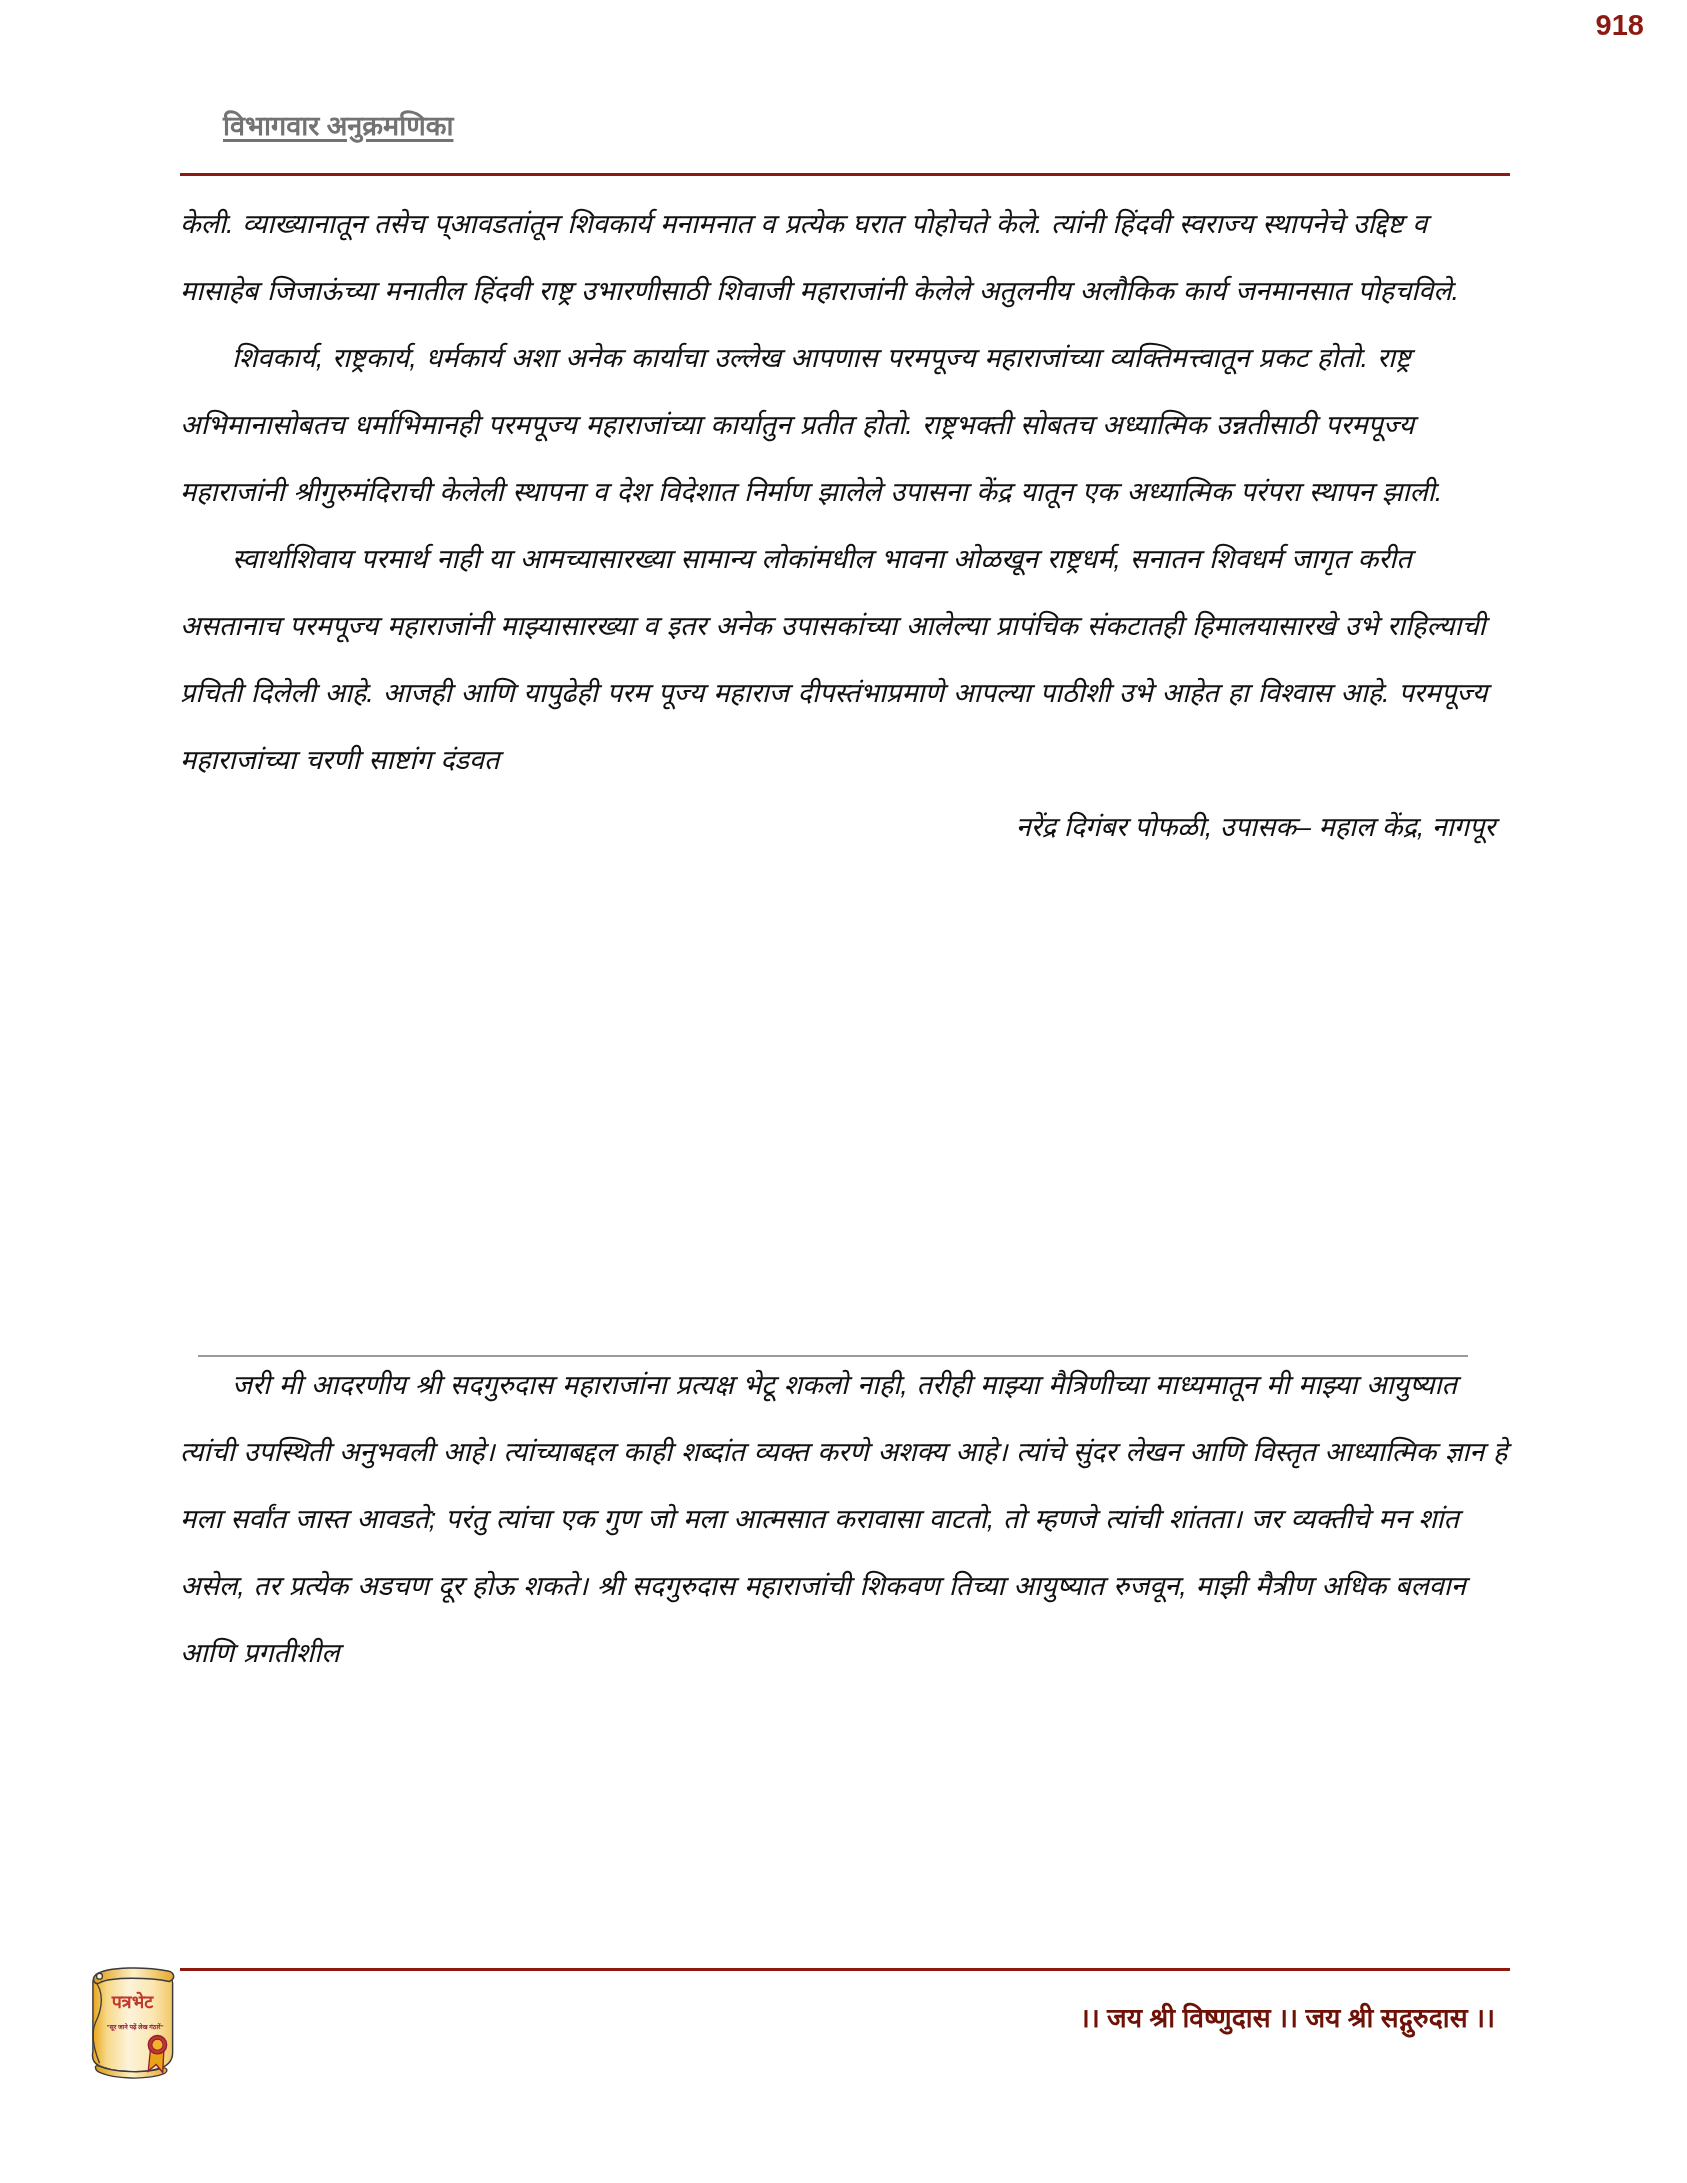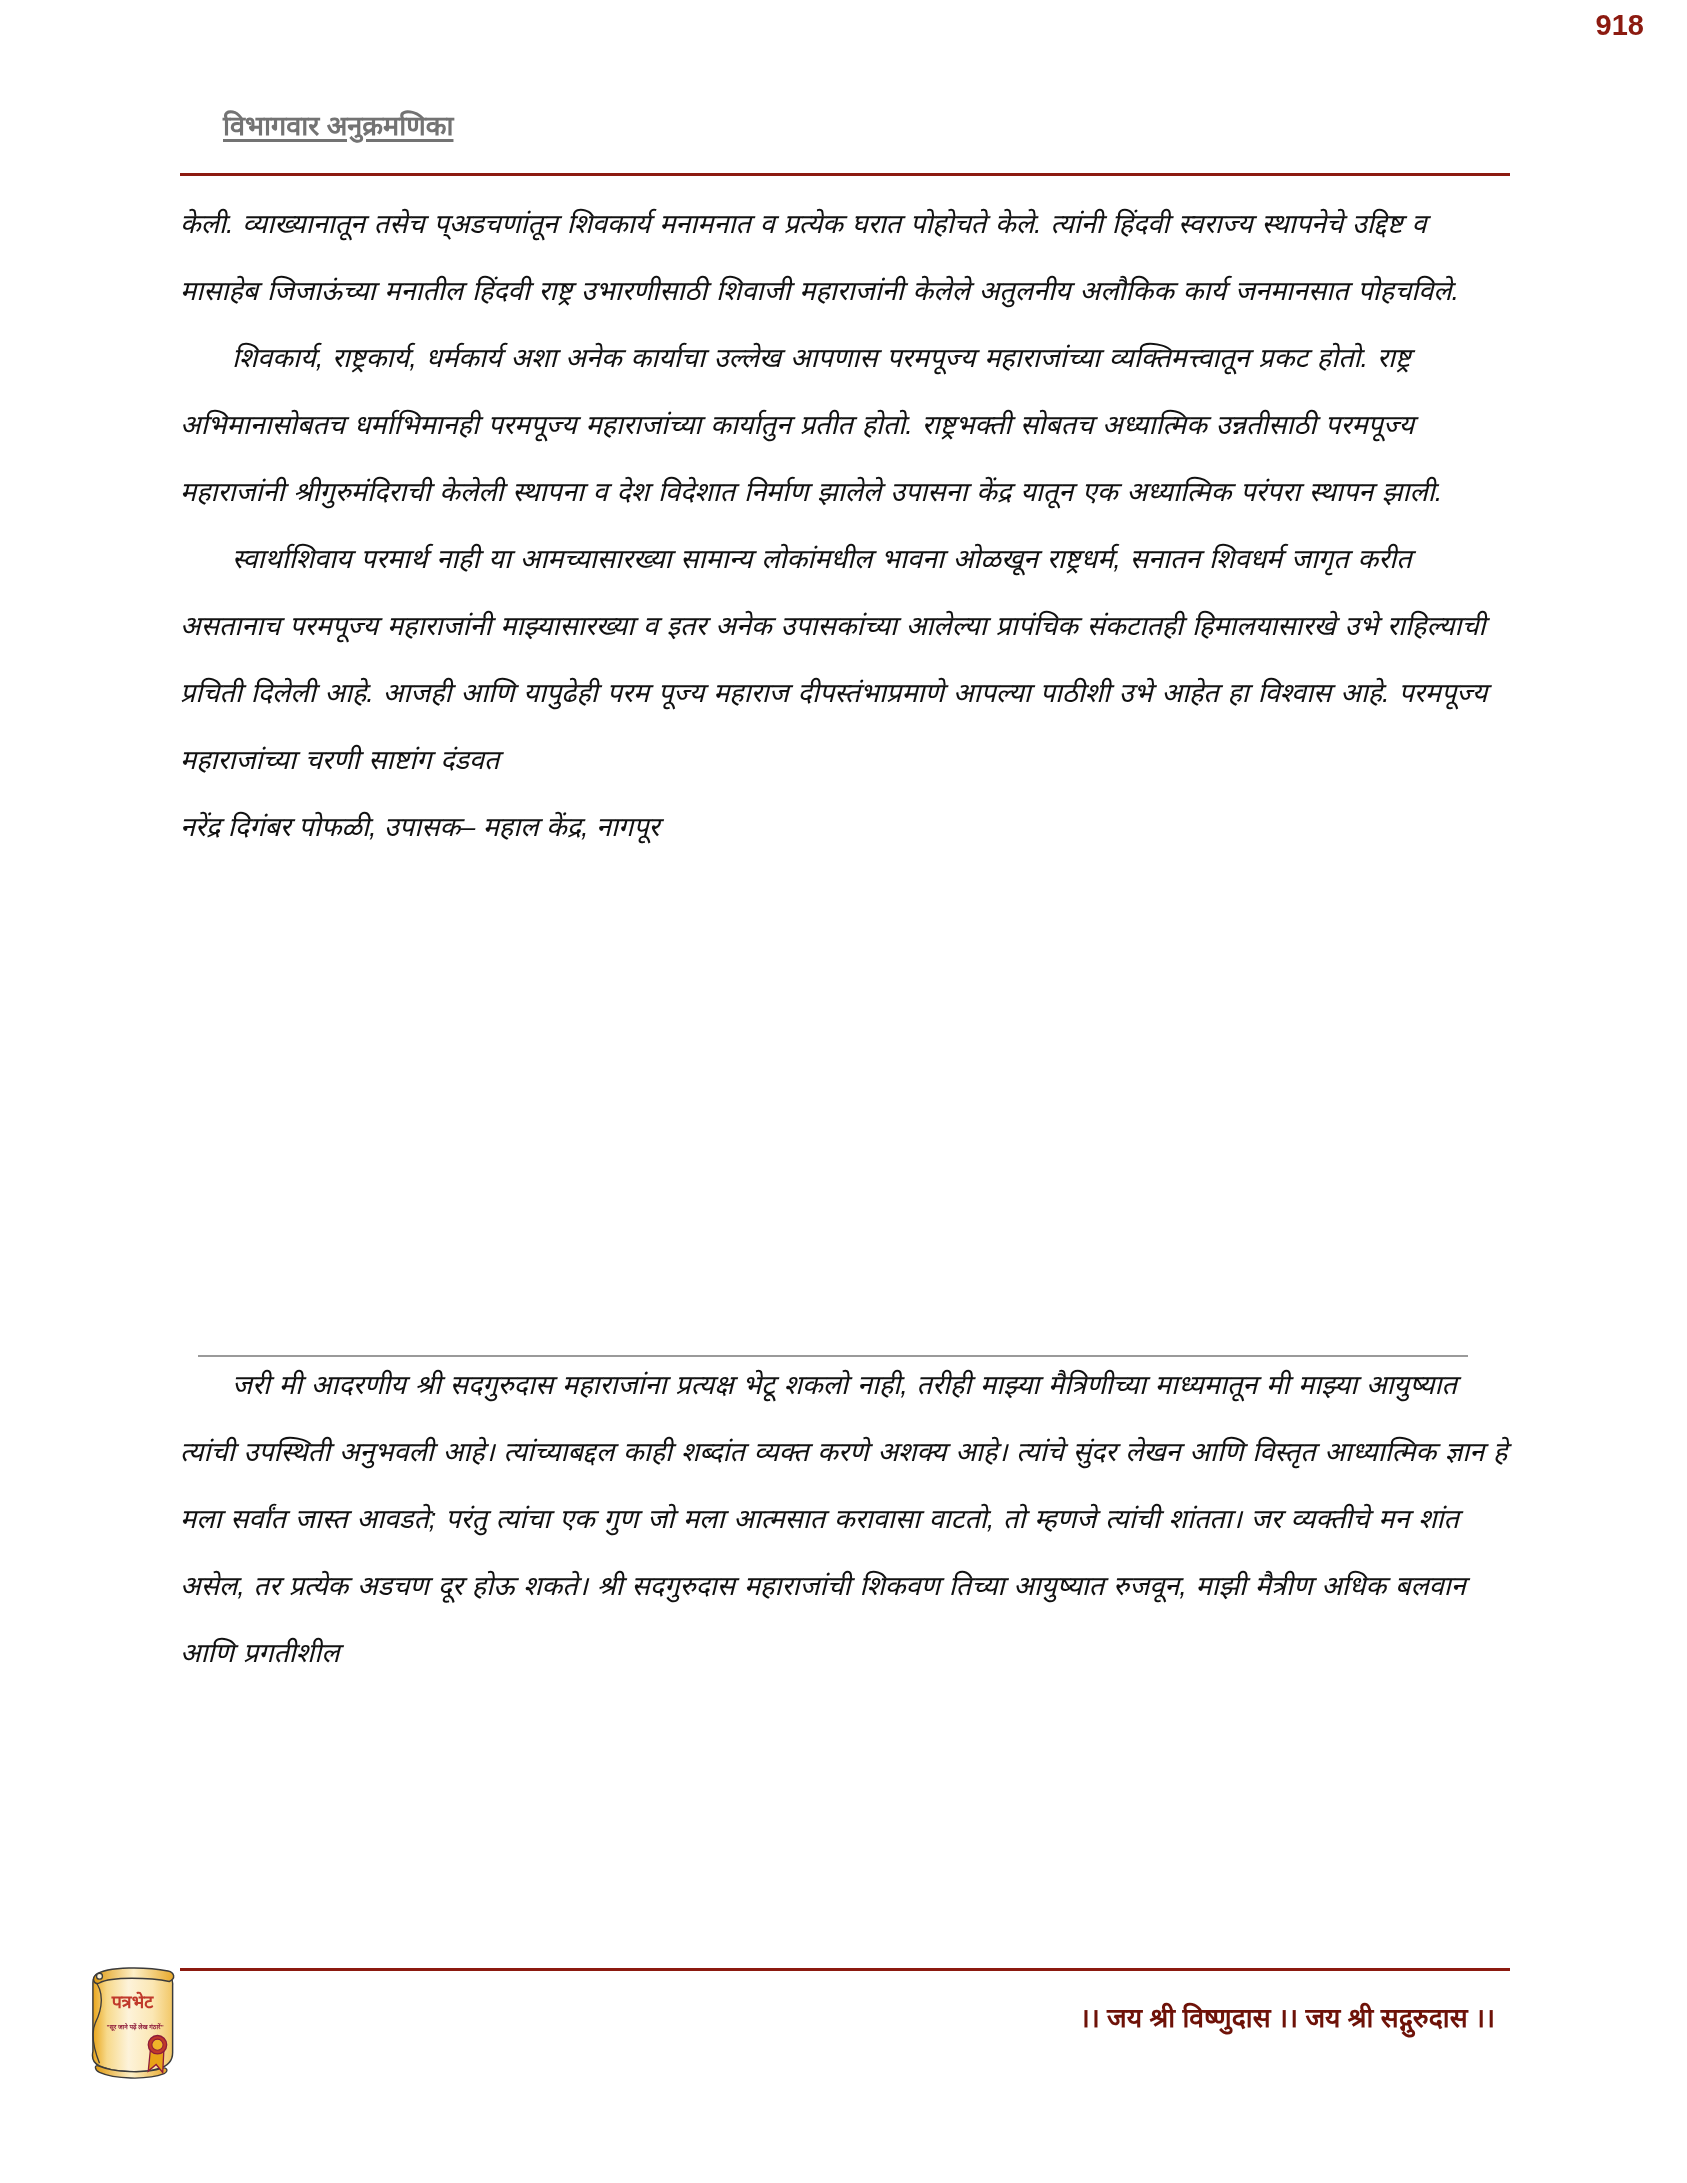--- a/index.html
+++ b/index.html
@@ -102,21 +102,21 @@
   }
   .para.indent {
     text-indent: 52px;
   }
   .signature {
     font-family: "Liberation Sans", sans-serif;
     font-size: 27px;
     line-height: 67px;
     color: #111111;
     font-style: italic;
-    text-align: left;
+    text-align: right;
     padding-right: 14.6px;
   }
 
   
   .footer-text {
     position: absolute;
     right: 192px;
     top: 1999px;
     font-family: "Liberation Sans", sans-serif;
     font-size: 26.5px;
@@ -141,21 +141,21 @@
 <div class="page">
 
   <div class="header">
     <a class="header-link">विभागवार अनुक्रमणिका</a>
   </div>
   <span class="header-pageno">918</span>
 
   <div class="rule rule-top"></div>
 
   <div class="body-block block-one">
-    <p class="para">केली. व्याख्यानातून तसेच प्अडचणांतून शिवकार्य मनामनात व प्रत्येक घरात पोहोचते केले. त्यांनी हिंदवी स्वराज्य स्थापनेचे उद्दिष्ट व मासाहेब जिजाऊंच्या मनातील हिंदवी राष्ट्र उभारणीसाठी शिवाजी महाराजांनी केलेले अतुलनीय अलौकिक कार्य जनमानसात पोहचविले.</p>
+    <p class="para">केली. व्याख्यानातून तसेच प्आवडतांतून शिवकार्य मनामनात व प्रत्येक घरात पोहोचते केले. त्यांनी हिंदवी स्वराज्य स्थापनेचे उद्दिष्ट व मासाहेब जिजाऊंच्या मनातील हिंदवी राष्ट्र उभारणीसाठी शिवाजी महाराजांनी केलेले अतुलनीय अलौकिक कार्य जनमानसात पोहचविले.</p>
     <p class="para indent">शिवकार्य, राष्ट्रकार्य, धर्मकार्य अशा अनेक कार्याचा उल्लेख आपणास परमपूज्य महाराजांच्या व्यक्तिमत्त्वातून प्रकट होतो. राष्ट्र अभिमानासोबतच धर्माभिमानही परमपूज्य महाराजांच्या कार्यातुन प्रतीत होतो. राष्ट्रभक्ती सोबतच  अध्यात्मिक उन्नतीसाठी परमपूज्य महाराजांनी  श्रीगुरुमंदिराची केलेली स्थापना व देश विदेशात निर्माण झालेले उपासना केंद्र यातून एक अध्यात्मिक परंपरा स्थापन झाली.</p>
     <p class="para indent">स्वार्थाशिवाय परमार्थ नाही या आमच्यासारख्या सामान्य लोकांमधील भावना ओळखून राष्ट्रधर्म, सनातन शिवधर्म जागृत करीत असतानाच परमपूज्य महाराजांनी माझ्यासारख्या व इतर अनेक उपासकांच्या आलेल्या प्रापंचिक संकटातही हिमालयासारखे उभे राहिल्याची प्रचिती दिलेली आहे. आजही आणि यापुढेही परम पूज्य महाराज दीपस्तंभाप्रमाणे आपल्या पाठीशी उभे आहेत हा विश्वास आहे.  परमपूज्य महाराजांच्या चरणी साष्टांग दंडवत</p>
     <div class="signature">नरेंद्र दिगंबर पोफळी, उपासक– महाल केंद्र, नागपूर</div>
   </div>
 
   <div class="rule rule-divider"></div>
 
   <div class="body-block block-two">
     <p class="para indent">जरी मी आदरणीय श्री सदगुरुदास महाराजांना प्रत्यक्ष भेटू शकलो नाही, तरीही माझ्या मैत्रिणीच्या माध्यमातून मी माझ्या आयुष्यात त्यांची उपस्थिती अनुभवली आहे। त्यांच्याबद्दल काही शब्दांत व्यक्त करणे अशक्य आहे। त्यांचे सुंदर लेखन आणि विस्तृत आध्यात्मिक ज्ञान हे मला सर्वांत जास्त आवडते; परंतु त्यांचा एक गुण जो मला आत्मसात करावासा वाटतो, तो म्हणजे त्यांची शांतता। जर व्यक्तीचे मन शांत असेल, तर प्रत्येक अडचण दूर होऊ शकते। श्री सदगुरुदास महाराजांची शिकवण तिच्या आयुष्यात रुजवून, माझी मैत्रीण अधिक बलवान आणि प्रगतीशील</p>
   </div>

